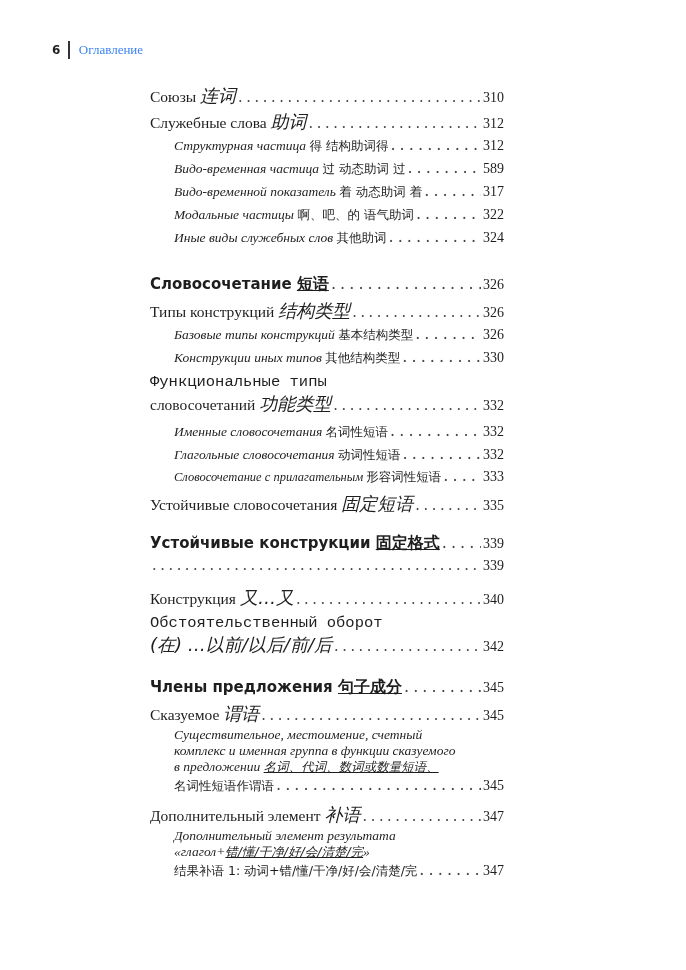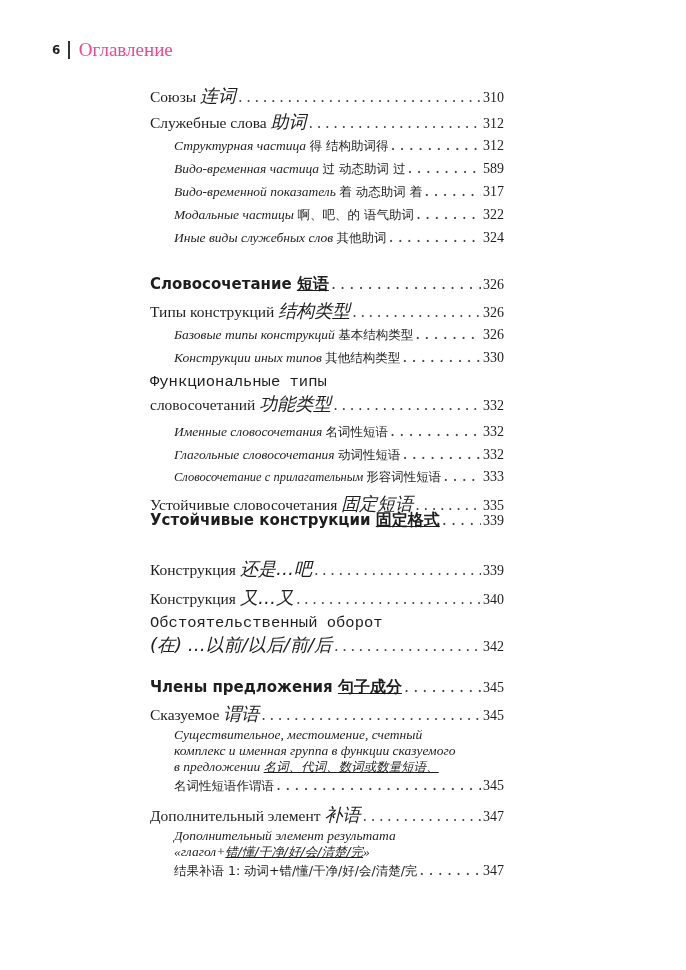--- a/index.html
+++ b/index.html
@@ -7,21 +7,21 @@
     width: 686px; height: 970px; background: #ffffff; position: relative; overflow: hidden;
     color: #1e1e1e;
     font-family: "DejaVu Serif", "Liberation Serif", serif;
   }
   .running-head {
     position: absolute; left: 52px; top: 40px; height: 20px;
     display: flex; align-items: center;
   }
   .page-num { font-family: "DejaVu Sans", sans-serif; font-weight: bold; font-size: 12px; color: #222; }
   .head-sep { width: 1.5px; height: 18px; background: #333; margin: 0 9px 0 8px; }
-  .head-title { font-family: "Liberation Serif", serif; font-size: 19px; color: #ec4899; }
+  .head-title { font-family: "Liberation Serif", serif; font-size: 13px; color: #3b82f6; }
 
   .toc { position: absolute; left: 150px; top: 0; width: 354px; }
   .entry { position: absolute; left: 0; width: 354px; }
   .line { display: flex; align-items: baseline; white-space: nowrap; }
   .title { flex: 0 0 auto; }
   .dots {
     flex: 1 1 auto; overflow: hidden; margin: 0 2px;
     letter-spacing: 2.2px; color: #444;
   }
   .dots::after { content: ". . . . . . . . . . . . . . . . . . . . . . . . . . . . . . . . . . . . . . . . . . . . . . . . . . . . . . . . . . . . . . . . . . . . . . . . . . . . . . . . . . . . . . . . . . . . . ."; letter-spacing: -0.5px; }
@@ -171,30 +171,29 @@
   </div>
 
   <div class="entry lvl1" style="top:492px">
     <div class="line">
       <span class="title"><span>Устойчивые словосочетания</span> <span class="zh">固定短语</span></span>
       <span class="dots"></span>
       <span class="pg">335</span>
     </div>
   </div>
 
-  <div class="entry lvl0" style="top:510px">
+  <div class="entry lvl0" style="top:533px">
     <div class="line">
       <span class="title"><span>Устойчивые конструкции</span> <span class="zh">固定格式</span></span>
       <span class="dots"></span>
       <span class="pg">339</span>
     </div>
   </div>
   <div class="entry lvl1" style="top:557px">
     <div class="line">
-      <span class="title"><span>Конструкция</span> <span class="zh">还是…吧</span></span>
       <span class="dots"></span>
       <span class="pg">339</span>
     </div>
   </div>
   <div class="entry lvl1" style="top:586px">
     <div class="line">
       <span class="title"><span>Конструкция</span> <span class="zh">又…又</span></span>
       <span class="dots"></span>
       <span class="pg">340</span>
     </div>

